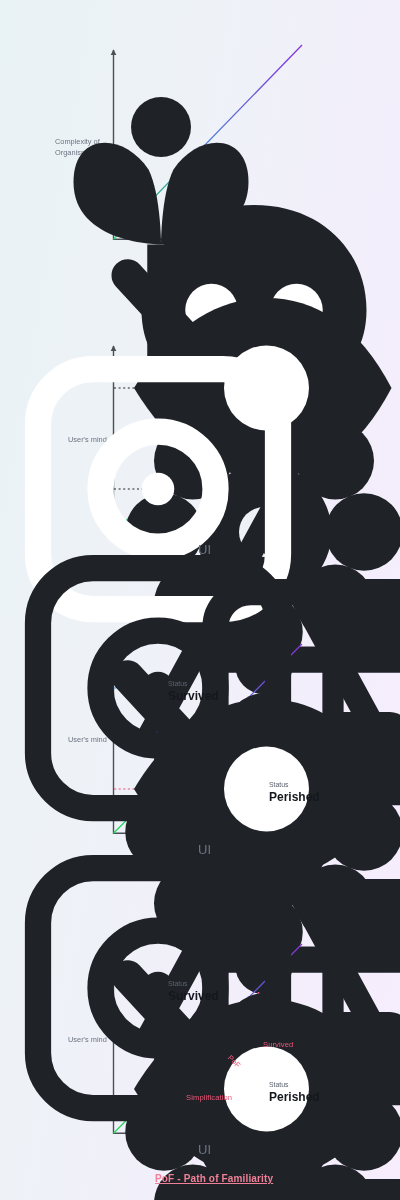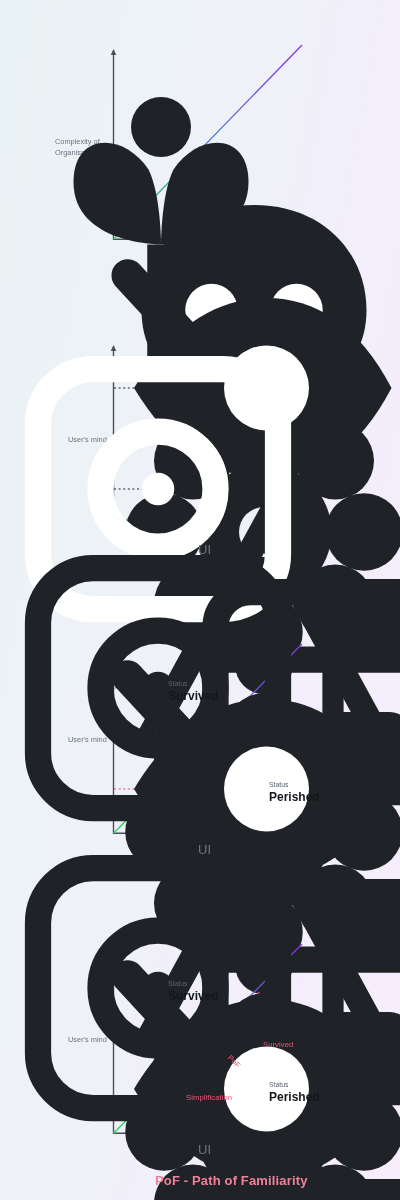--- a/index.html
+++ b/index.html
@@ -41,21 +41,21 @@
   .marker.chip  { background: #fbfbfd; }
 
   
   .status { position: absolute; line-height: 1.35; }
   .status .s-l1 { font-size: 6.9px; color: #5b6270; }
   .status .s-l2 { font-size: 12px; color: #14171c; font-weight: bold; }
 
   
   .ann { position: absolute; color: #ef5577; font-size: 7.6px; letter-spacing: .1px; }
   .ann.pof { transform-origin: left center; }
-  .footer { position: absolute; color: #f08098; font-size: 13px; font-weight: bold; letter-spacing: .15px; }
+  .footer { position: absolute; color: #f08098; font-size: 10px; font-weight: bold; letter-spacing: .15px; text-decoration: underline; }
 </style>
 </head>
 <body>
 
 <div class="panel" id="p1">
   <div class="svgwrap">
     <svg viewBox="0 0 400 300" xmlns="http://www.w3.org/2000/svg">
       <defs>
         <linearGradient id="g1" x1="0" y1="1" x2="1" y2="0">
           <stop offset="0%" stop-color="#22dd55"></stop>

